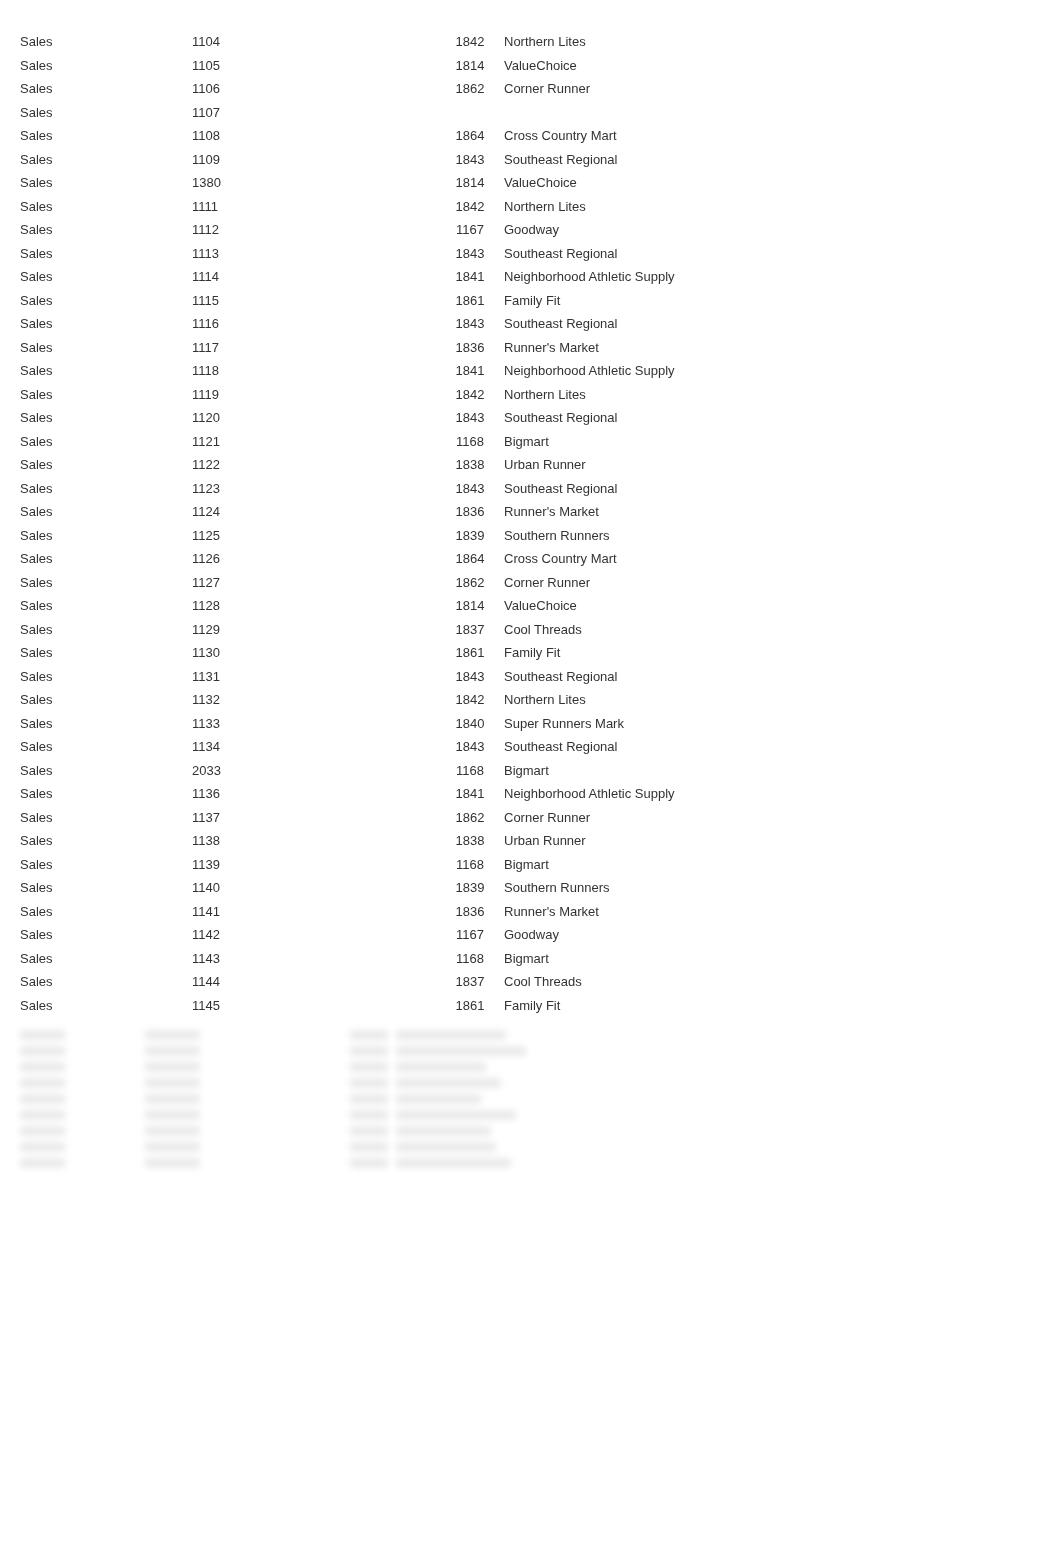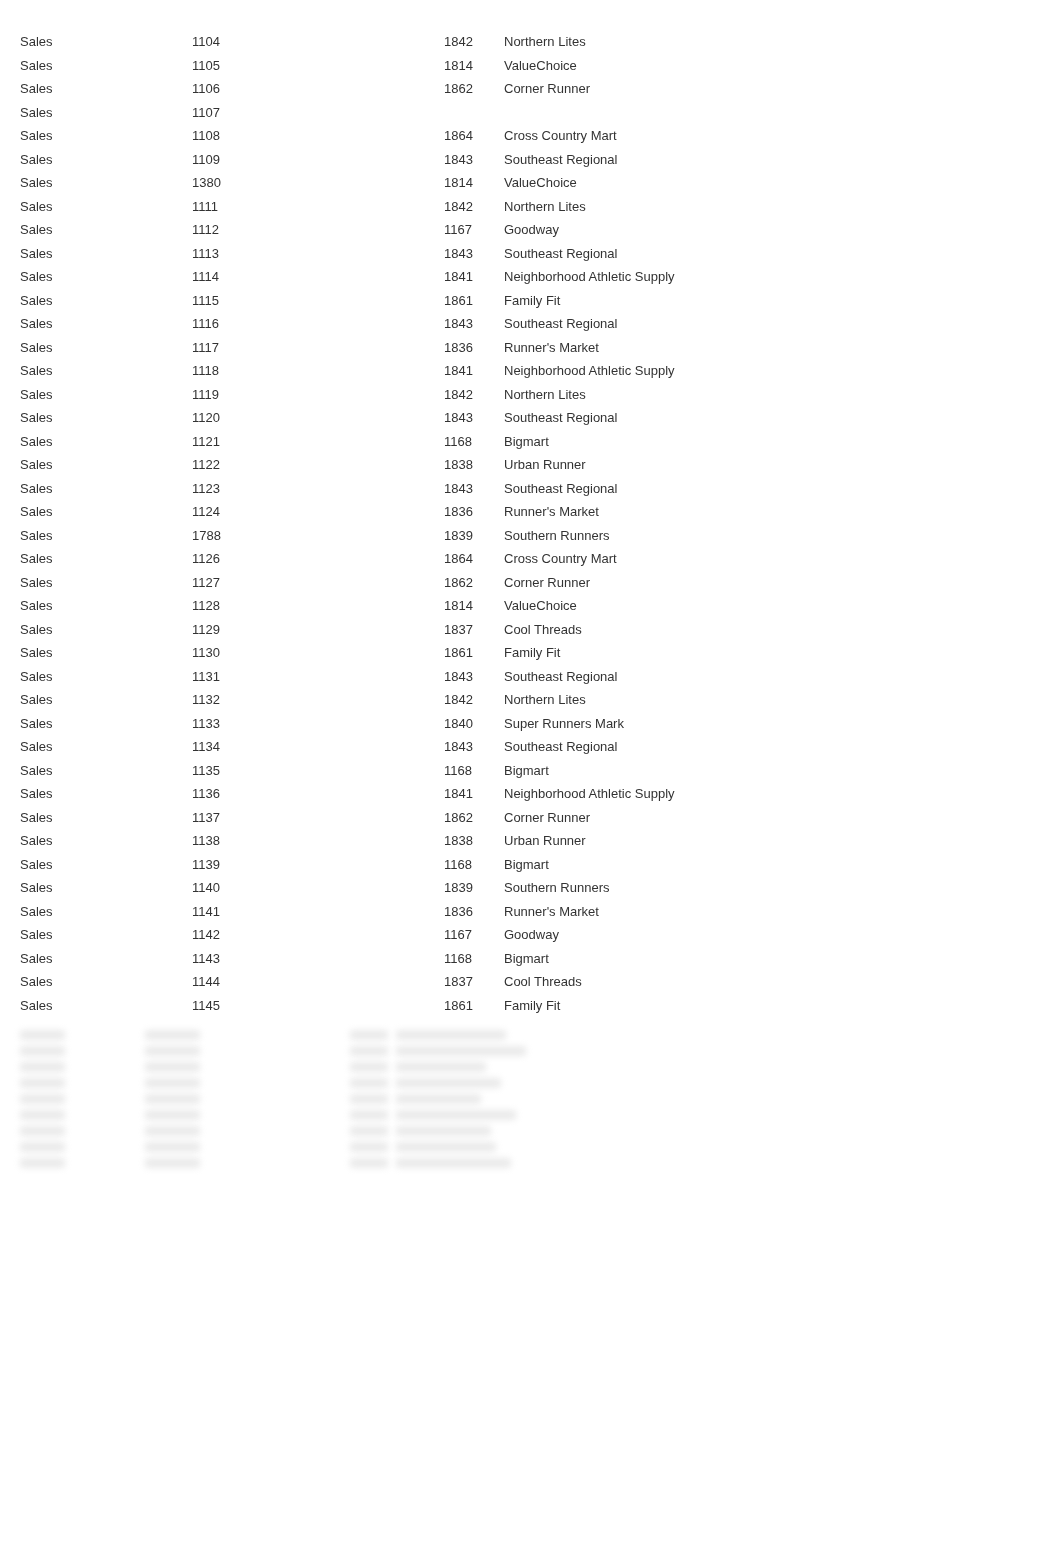--- a/index.html
+++ b/index.html
@@ -34,21 +34,21 @@
     }
     .col-right {
       flex: 1;
       display: flex;
       align-items: center;
       padding-left: 160px;
     }
     .col-code {
       width: 60px;
       min-width: 60px;
-      text-align: left;
+      text-align: center;
       padding-right: 8px;
     }
     .col-name {
       flex: 1;
     }
     .blurred-section {
       margin-top: 10px;
     }
     .blurred-line {
       display: flex;
@@ -227,21 +227,21 @@
       <div class="data-row">
     <span class="col-type">Sales</span>
     <span class="col-num">1124</span>
     <span class="col-right">
       <span class="col-code">1836</span>
       <span class="col-name">Runner's Market</span>
     </span>
   </div>
       <div class="data-row">
     <span class="col-type">Sales</span>
-    <span class="col-num">1788</span>
+    <span class="col-num">1125</span>
     <span class="col-right">
       <span class="col-code">1839</span>
       <span class="col-name">Southern Runners</span>
     </span>
   </div>
       <div class="data-row">
     <span class="col-type">Sales</span>
     <span class="col-num">1126</span>
     <span class="col-right">
       <span class="col-code">1864</span>
@@ -307,21 +307,21 @@
       <div class="data-row">
     <span class="col-type">Sales</span>
     <span class="col-num">1134</span>
     <span class="col-right">
       <span class="col-code">1843</span>
       <span class="col-name">Southeast Regional</span>
     </span>
   </div>
       <div class="data-row">
     <span class="col-type">Sales</span>
-    <span class="col-num">1135</span>
+    <span class="col-num">2033</span>
     <span class="col-right">
       <span class="col-code">1168</span>
       <span class="col-name">Bigmart</span>
     </span>
   </div>
       <div class="data-row">
     <span class="col-type">Sales</span>
     <span class="col-num">1136</span>
     <span class="col-right">
       <span class="col-code">1841</span>

